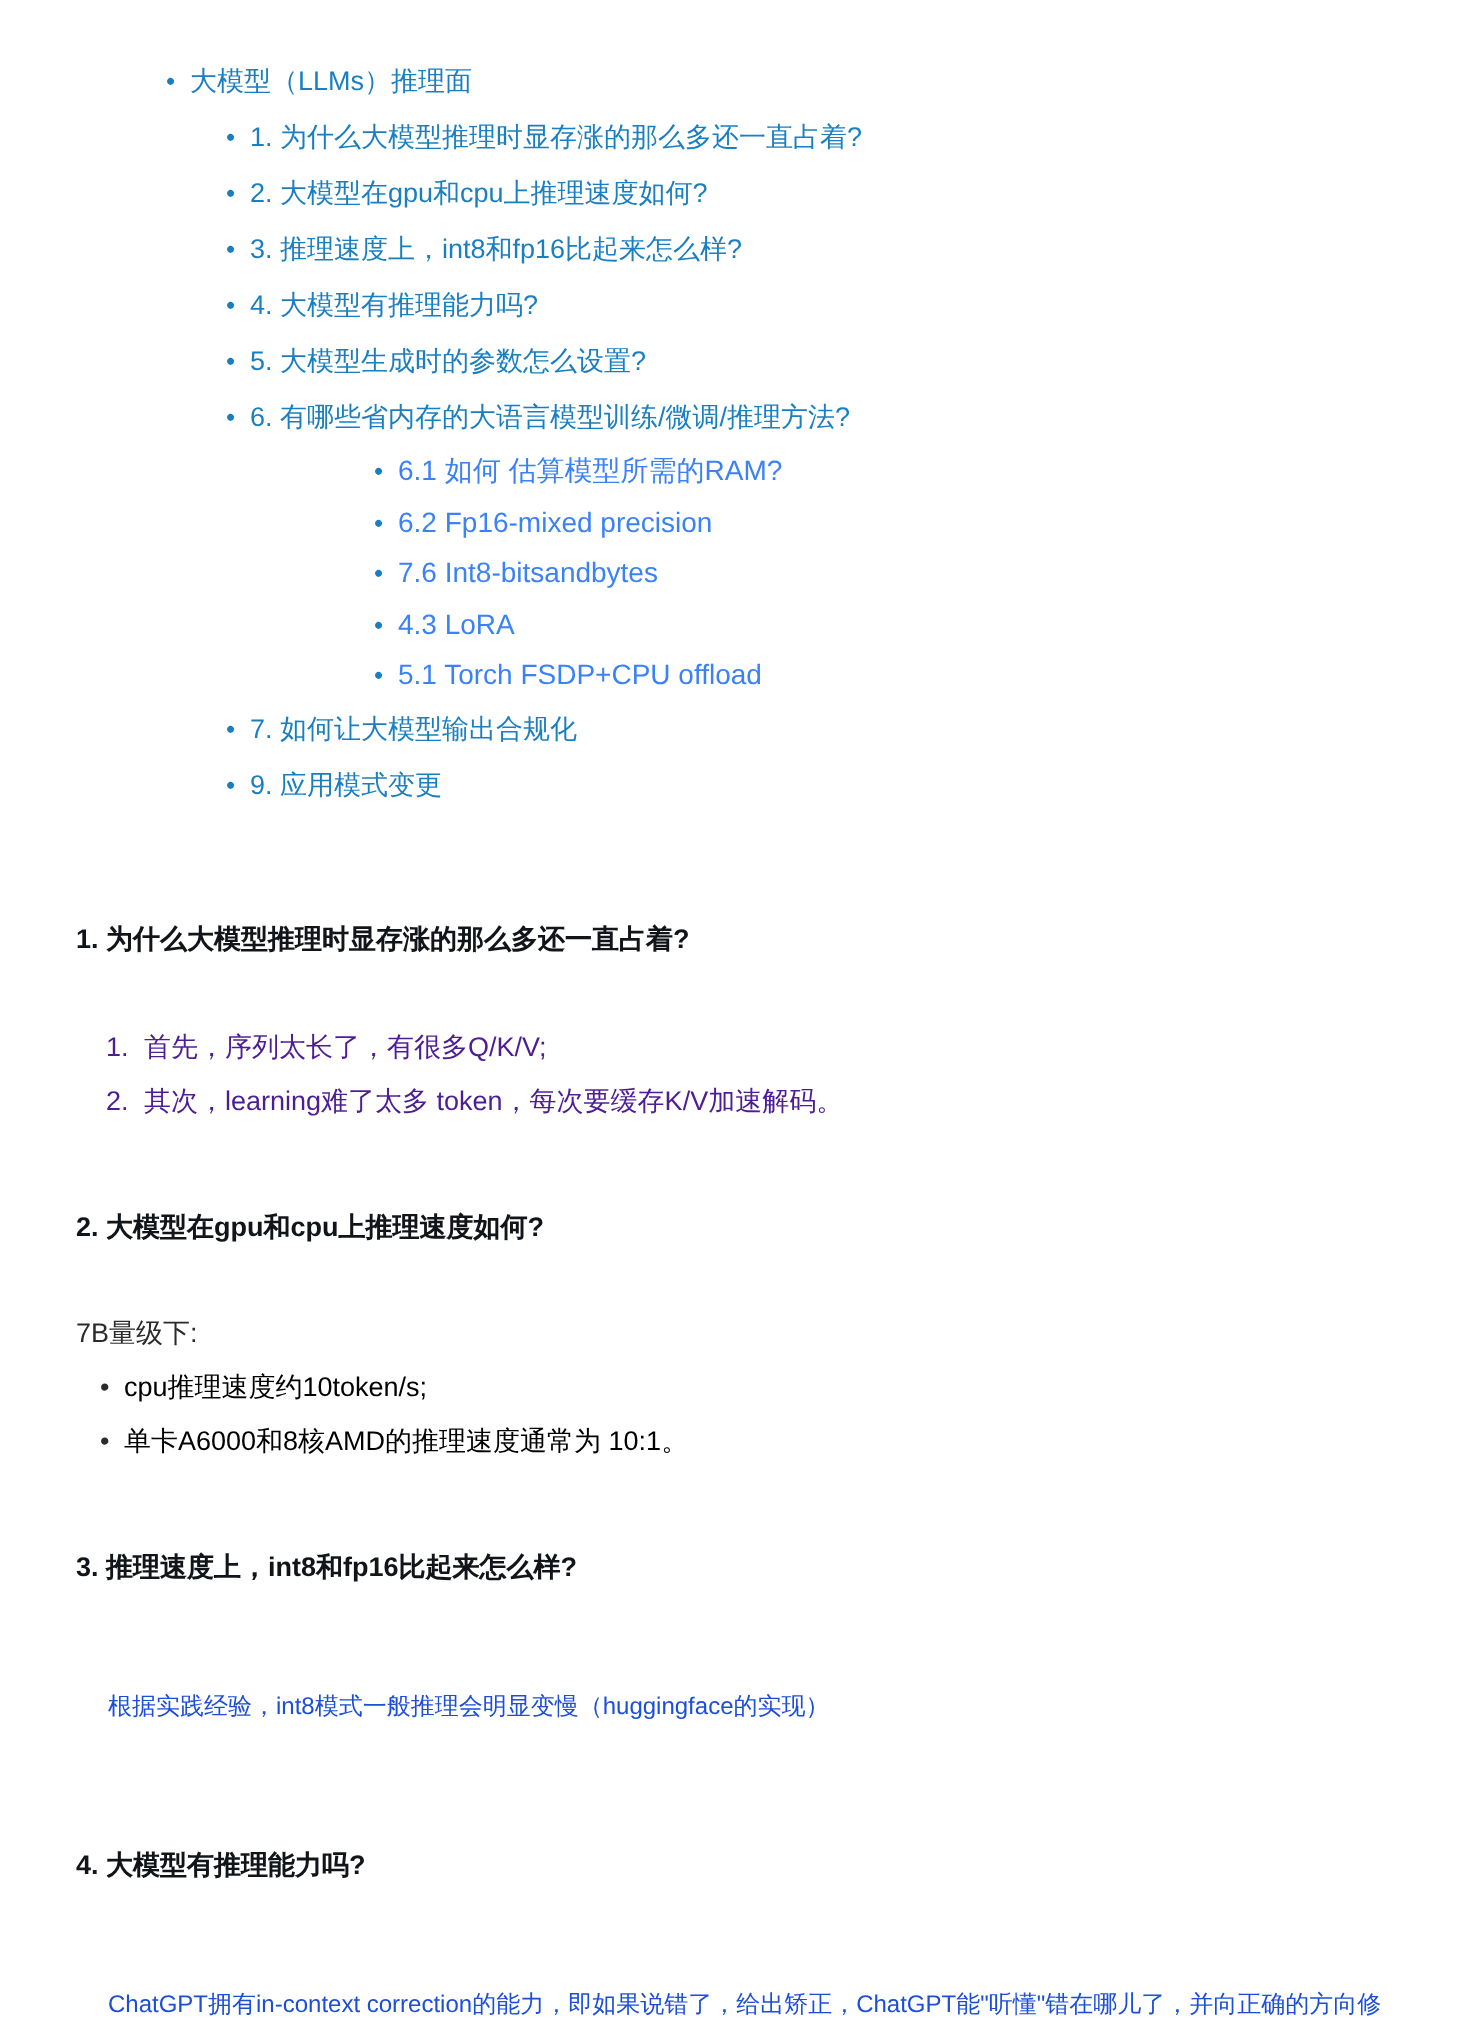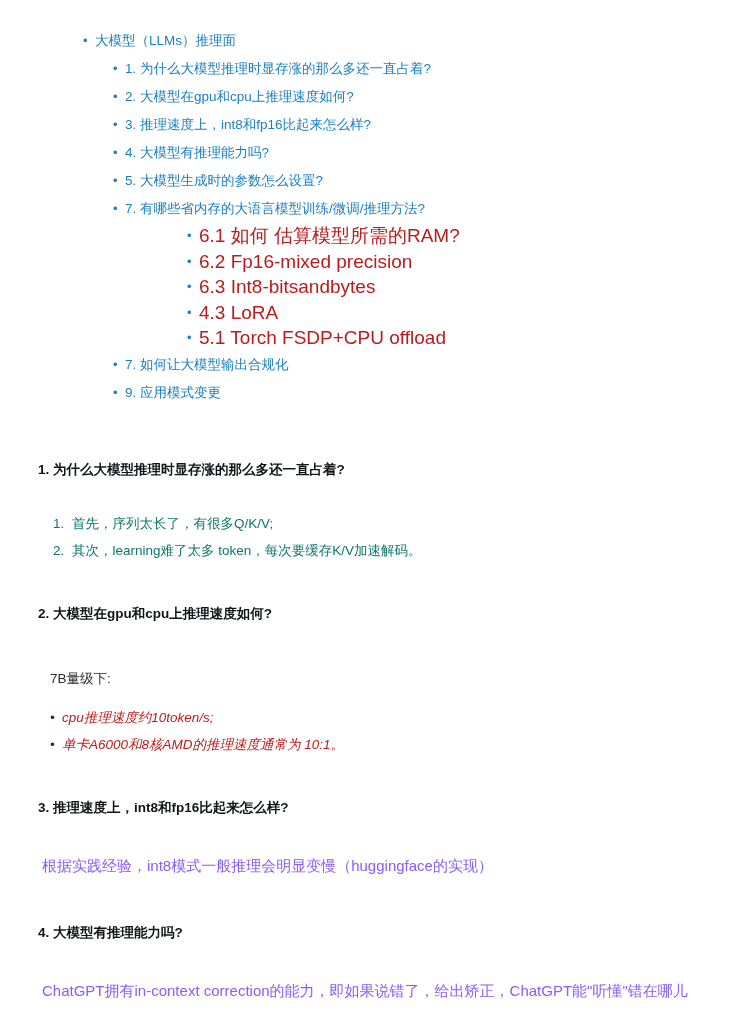--- a/index.html
+++ b/index.html
@@ -61,23 +61,23 @@
     top: 0;
     color: #1a7fc1;
   }
   .toc-sub2 {
     list-style: none;
     margin: 0;
     padding: 0 0 0 74px;
   }
   .toc-sub2 li {
     position: relative;
-    font-size: 19px;
+    font-size: 14px;
     line-height: 25.5px;
-    color: #b91c1c;
+    color: #3b82f6;
   }
   .toc-sub2 li::before {
     content: "•";
     position: absolute;
     left: -12px;
     top: 0;
     color: #1a7fc1;
   }
 
   
@@ -95,81 +95,80 @@
   .gap-big { height: 40px; }
   .gap-mid { height: 30px; }
 
   .body-text {
     font-size: 13.5px;
     line-height: 26px;
     color: #2b2b2b;
     padding-left: 8px;
   }
   .body-text p {
-    margin: 12px;
+    margin: 0;
   }
 
   ol.num-list {
     margin: 0;
     padding-left: 38px;
     font-size: 13.5px;
     line-height: 27px;
-    color: #0f766e;
+    color: #4c1d95;
   }
   ol.num-list li {
     padding-left: 4px;
   }
 
   ul.bullet-list {
     list-style: none;
     margin: 0;
     padding-left: 32px;
     font-size: 13.5px;
     line-height: 27px;
-    color: #b91c1c;
-    font-style: italic;
+    color: #000000;
   }
   ul.bullet-list li {
     position: relative;
   }
   ul.bullet-list li::before {
     content: "•";
     position: absolute;
     left: -12px;
     top: 0;
     color: #2b2b2b;
   }
 
   .para-block p {
-    margin: 4px;
-    font-size: 15px;
+    margin: 16px;
+    font-size: 12px;
     line-height: 27px;
-    color: #8b5cf6;
+    color: #1d4ed8;
   }
 </style>
 </head>
 <body>
 
 <div class="page">
 
   <ul class="toc">
     <li class="lvl1">
       <span>大模型（LLMs）推理面</span>
       <ul class="toc-sub">
         <li><span>1. 为什么大模型推理时显存涨的那么多还一直占着?</span></li>
         <li><span>2. 大模型在gpu和cpu上推理速度如何?</span></li>
         <li><span>3. 推理速度上，int8和fp16比起来怎么样?</span></li>
         <li><span>4. 大模型有推理能力吗?</span></li>
         <li><span>5. 大模型生成时的参数怎么设置?</span></li>
         <li>
-          <span>7. 有哪些省内存的大语言模型训练/微调/推理方法?</span>
+          <span>6. 有哪些省内存的大语言模型训练/微调/推理方法?</span>
           <ul class="toc-sub2">
             <li><span>6.1 如何 估算模型所需的RAM?</span></li>
             <li><span>6.2 Fp16-mixed precision</span></li>
-            <li><span>6.3 Int8-bitsandbytes</span></li>
+            <li><span>7.6 Int8-bitsandbytes</span></li>
             <li><span>4.3 LoRA</span></li>
             <li><span>5.1 Torch FSDP+CPU offload</span></li>
           </ul>
         </li>
         <li><span>7. 如何让大模型输出合规化</span></li>
         <li><span>9. 应用模式变更</span></li>
       </ul>
     </li>
   </ul>
 

